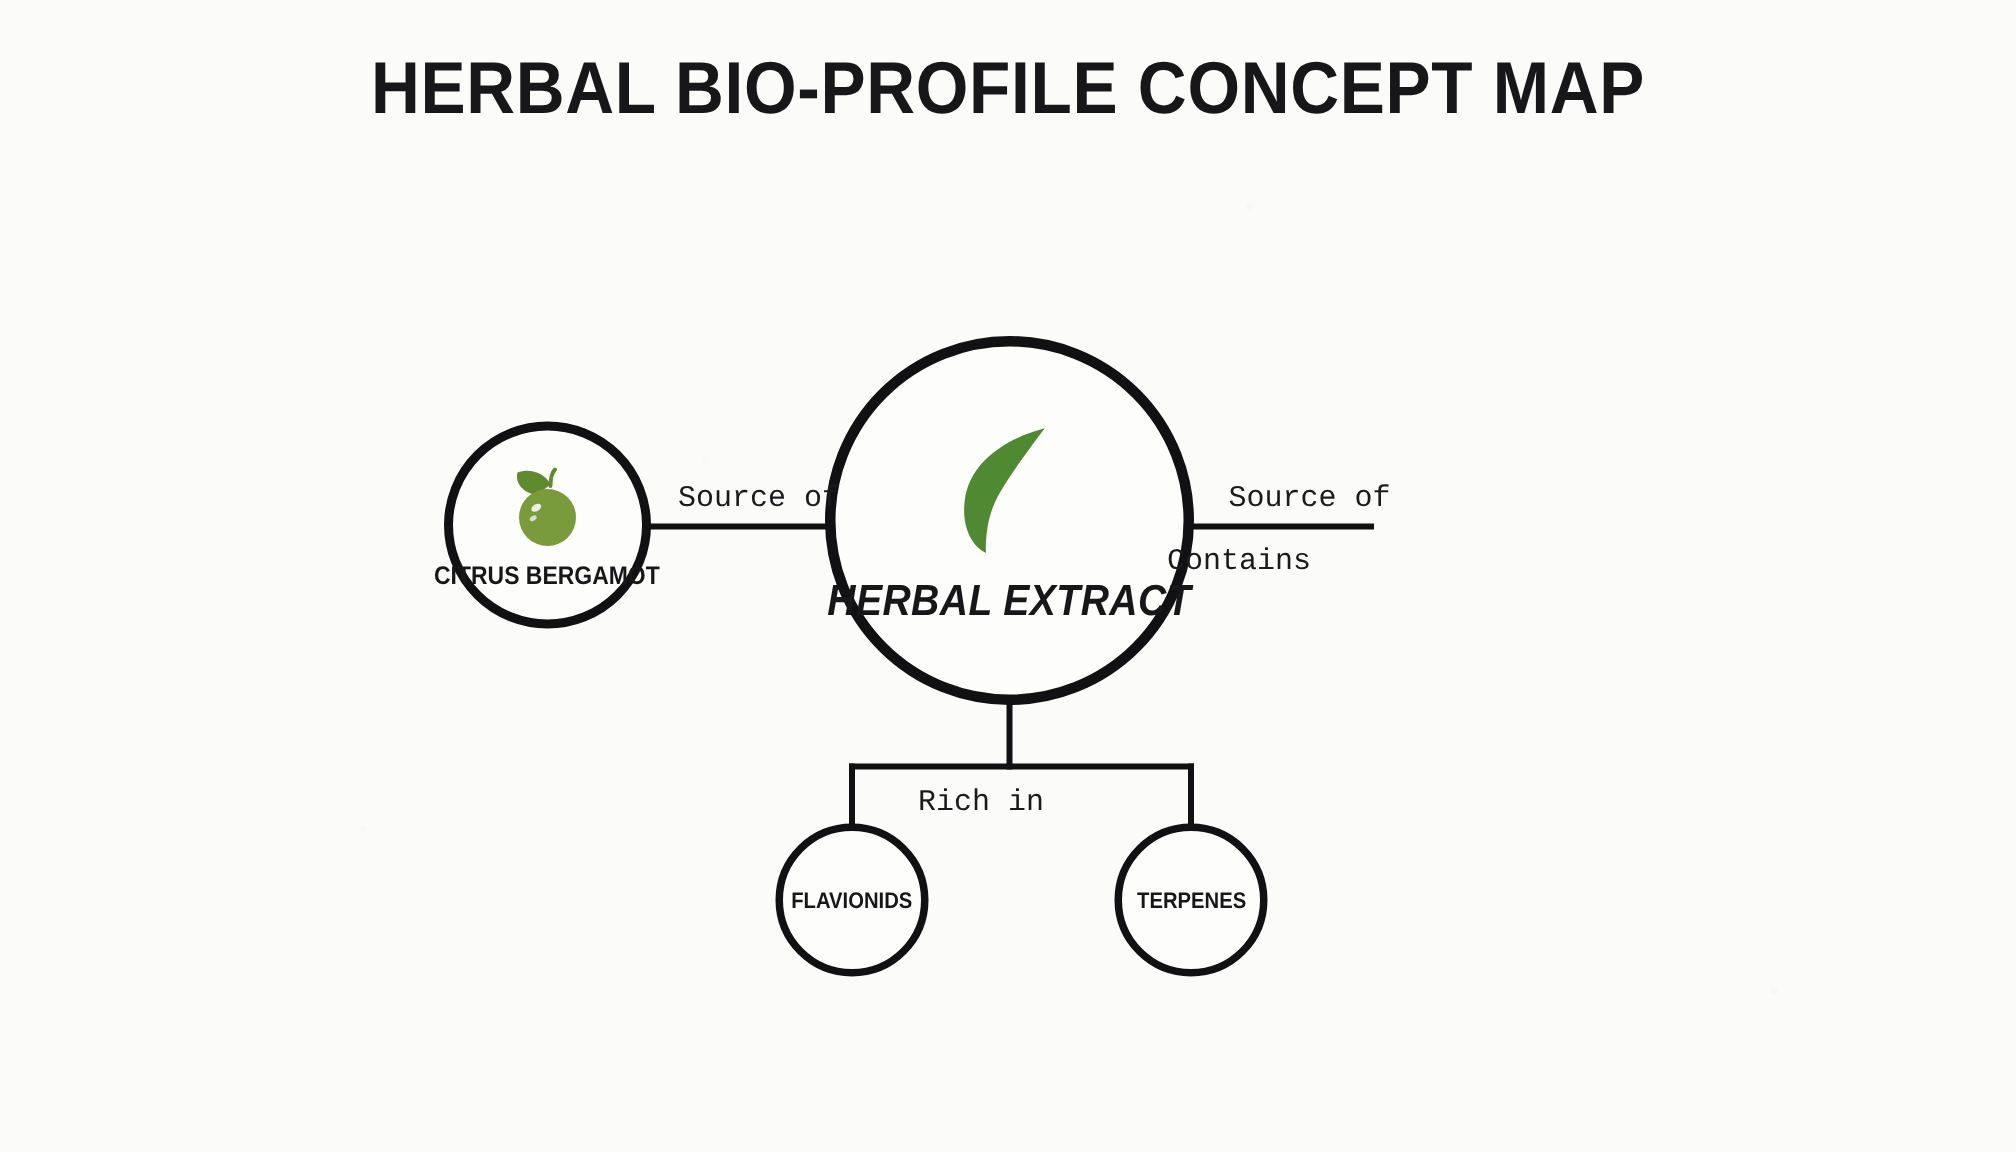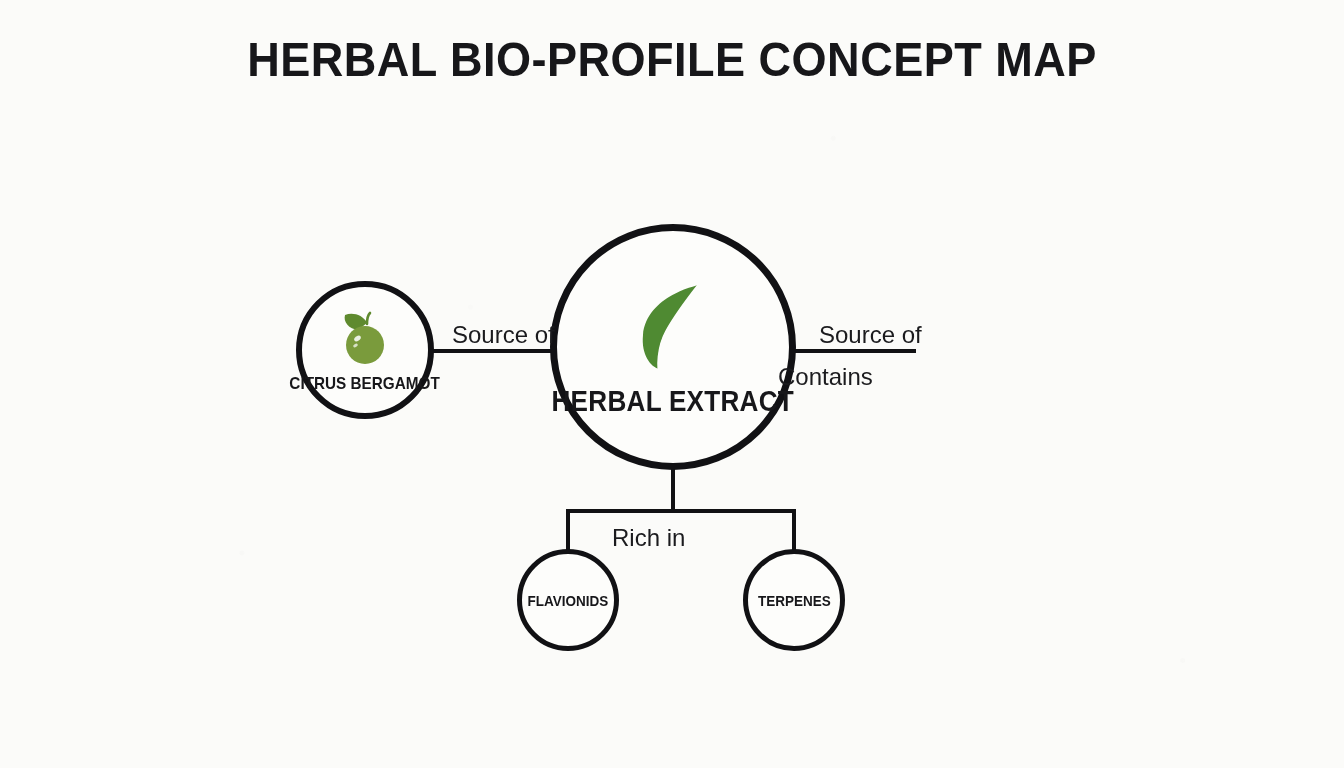--- a/index.html
+++ b/index.html
@@ -72,20 +72,21 @@
     line-height: 1;
   }
 
   #node-center {
     left: 550px;
     top: 224px;
     width: 246px;
     height: 246px;
     border-width: 7px;
     z-index: 3;
+    font-style: italic;
   }
   #node-center .node-label {
     font-size: 29px;
     letter-spacing: 0.3px;
     margin-top: 12px;
   }
 
   #node-citrus {
     left: 296px;
     top: 281px;
@@ -130,23 +131,23 @@
     height: 102px;
     border-width: 5px;
     z-index: 3;
     text-align: center;
   }
   #node-terp .node-label { font-size: 15px; }
 
   
   .edge-label {
     position: absolute;
-    font-family: Liberation Sans, sans-serif;
+    font-family: Liberation Mono, monospace;
     font-weight: 400;
-    font-size: 24px;
+    font-size: 20px;
     color: #1b1b1e;
     white-space: nowrap;
     z-index: 4;
     background: transparent;
   }
 
   .icon-wrap {
     display: block;
     line-height: 0;
   }

